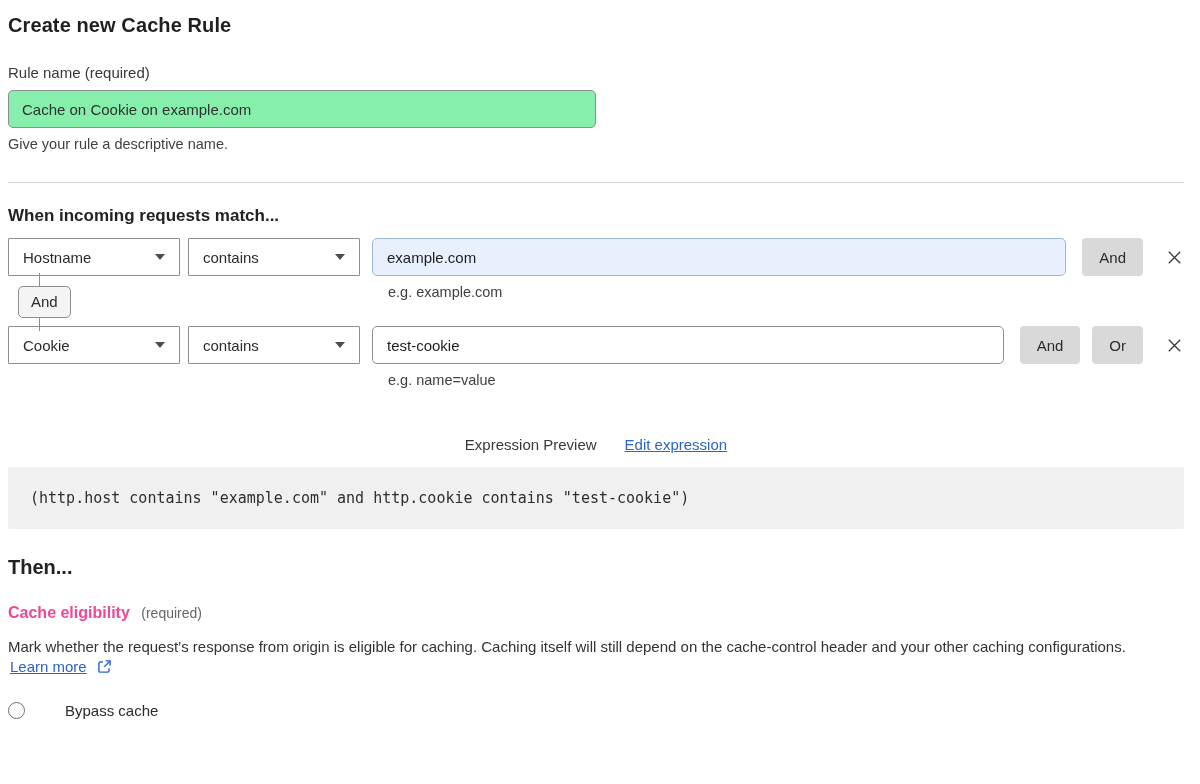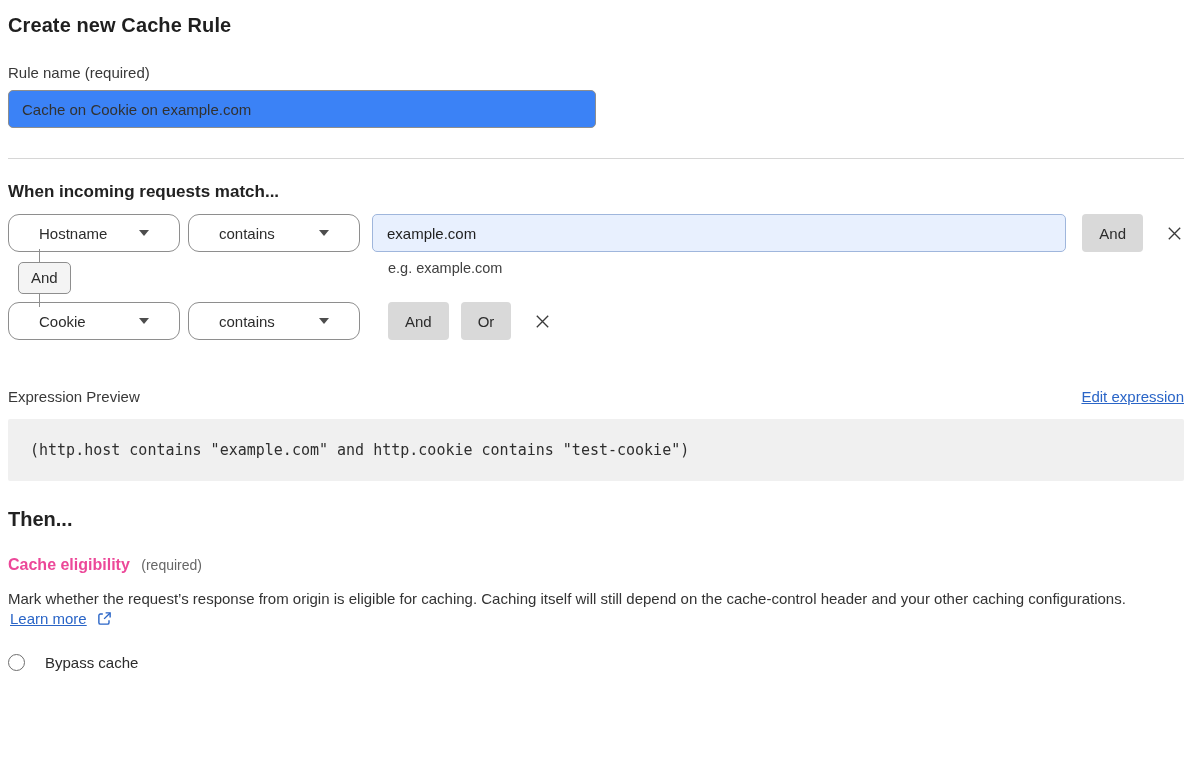--- a/index.html
+++ b/index.html
@@ -15,40 +15,40 @@
   .page-title {
     font-size: 20px; font-weight: 700; color: #1f1f1f;
     margin: 6px 0 0 0; letter-spacing: .1px;
   }
 
   
   .field-label { font-size: 15px; color: #383838; margin-top: 27px; }
   .rule-name-input {
     display: block; margin-top: 9px; width: 588px; height: 38px;
     border: 1px solid #8e8e8e; border-radius: 5px; padding: 0 13px;
-    font-size: 15px; color: #313131; outline: none; background: #3b82f6;
+    font-size: 15px; color: #313131; outline: none; background: #86efac;
     font-family: "Liberation Sans", "DejaVu Sans", sans-serif;
   }
   .helper-text { font-size: 14.5px; color: #414141; margin-top: 8px; }
 
   .divider { border: none; border-top: 1px solid #d6d6d6; margin: 30px 0 0 0; }
 
   .section-heading { font-size: 17px; font-weight: 700; color: #222; margin: 23px 0 0 0; }
 
   
   .col-labels { display: flex; margin-top: 22px; font-size: 15px; color: #383838; }
   .col-labels .c1 { width: 180px; }
   .col-labels .c2 { width: 184px; }
   .col-labels .c3 { flex: 1; }
 
   .cond-row { display: flex; align-items: flex-start; margin-top: 12px; }
   .select-box {
-    width: 172px; height: 38px; border: 1px solid #8e8e8e; border-radius: 11px;
+    width: 172px; height: 38px; border: 1px solid #8e8e8e; border-radius: 1px;
     background: #fff; display: flex; align-items: center; justify-content: space-between;
-    padding: 0 30px; font-size: 15px; color: #2c2c2c; cursor: pointer;
+    padding: 0 14px; font-size: 15px; color: #2c2c2c; cursor: pointer;
   }
   .select-box.f { margin-right: 8px; }
   .select-box.o { margin-right: 12px; }
   .chevron {
     width: 0; height: 0; border-left: 5px solid transparent;
     border-right: 5px solid transparent; border-top: 6px solid #4d4d4d;
     margin-left: 8px; flex: none;
   }
   .value-col { flex: 1; min-width: 0; }
   .value-input {
@@ -78,54 +78,55 @@
     background: #8e8e8e; z-index: 0;
   }
   .connector .chip {
     position: relative; z-index: 1; display: inline-block; margin-left: 10px;
     height: 32px; line-height: 30px; padding: 0 12px; background: #f4f4f4;
     border: 1px solid #8e8e8e; border-radius: 5px; font-size: 15px; color: #2c2c2c;
     cursor: pointer;
   }
 
   
-  .expr-header { display: flex; justify-content: space-between; align-items: baseline; margin-top: 48px; gap: 28px; }
+  .expr-header { display: flex; justify-content: center; align-items: baseline; margin-top: 48px; gap: 28px; }
   .expr-label { font-size: 15px; color: #383838; }
   .text-link { color: #2a65c7; text-decoration: underline; font-size: 15px; cursor: pointer; }
   .code-box {
     margin-top: 14px; background: #f0f0f0; border-radius: 2px;
     padding: 22px 22px; font-family: "DejaVu Sans Mono", "Liberation Mono", monospace;
     font-size: 15px; color: #2e2e2e; white-space: pre-wrap;
   }
 
   
   .then-heading { font-size: 20px; font-weight: 700; color: #222; margin: 27px 0 0 0; }
   .elig-title { margin-top: 25px; font-size: 16px; }
   .elig-title .t { font-weight: 700; color: #ec4899; }
   .elig-title .req { font-size: 14px; color: #666; margin-left: 7px; font-weight: 400; }
   .desc { margin: 15px 0 0 0; font-size: 15px; line-height: 20px; color: #333; max-width: 1160px; }
   .desc .text-link { margin: 0 2px 0 2px; }
   .ext-icon { vertical-align: -2px; margin-left: 4px; }
 
-  .radio-row { display: flex; align-items: center; margin-top: 25px; cursor: pointer; }
+  .radio-row { display: flex; align-items: center; margin-top: 25px; cursor: pointer; gap: 20px; }
   .radio {
     width: 17px; height: 17px; border: 1.5px solid #6e6e6e; border-radius: 50%;
     position: relative; flex: none;
   }
   .radio-label { margin-left: 20px; font-size: 15px; color: #2b2b2b; }
 </style>
 </head>
 <body>
 
 <div class="page">
 
   <h1 class="page-title">Create new Cache Rule</h1>
 
   <div class="field-label">Rule name (required)</div>
   <input class="rule-name-input" type="text" value="Cache on Cookie on example.com" style="">
+  <div class="helper-text">Give your rule a descriptive name.</div>
 
   <hr class="divider">
 
   <h2 class="section-heading">When incoming requests match...</h2>
 
 
   <div class="cond-row">
     <div class="select-box f">
       <span>Hostname</span>
       <span class="chevron"></span>
@@ -154,20 +155,24 @@
   </div>
 
   <div class="cond-row" style="margin-top:0;">
     <div class="select-box f">
       <span>Cookie</span>
       <span class="chevron"></span>
     </div>
     <div class="select-box o">
       <span>contains</span>
       <span class="chevron"></span>
+    </div>
+    <div class="value-col">
+      <input class="value-input" type="text" value="test-cookie" style="">
+      <div class="value-hint">e.g. name=value</div>
     </div>
     <div class="row-actions">
       <button class="chip-btn">And</button>
       <button class="chip-btn">Or</button>
       <button class="close-btn">
         <svg width="19" height="19" viewBox="0 0 20 20">
           <path d="M4 4l12 12M16 4L4 16" stroke="#3a3a3a" stroke-width="1.4" fill="none"></path>
         </svg>
       </button>
     </div>

